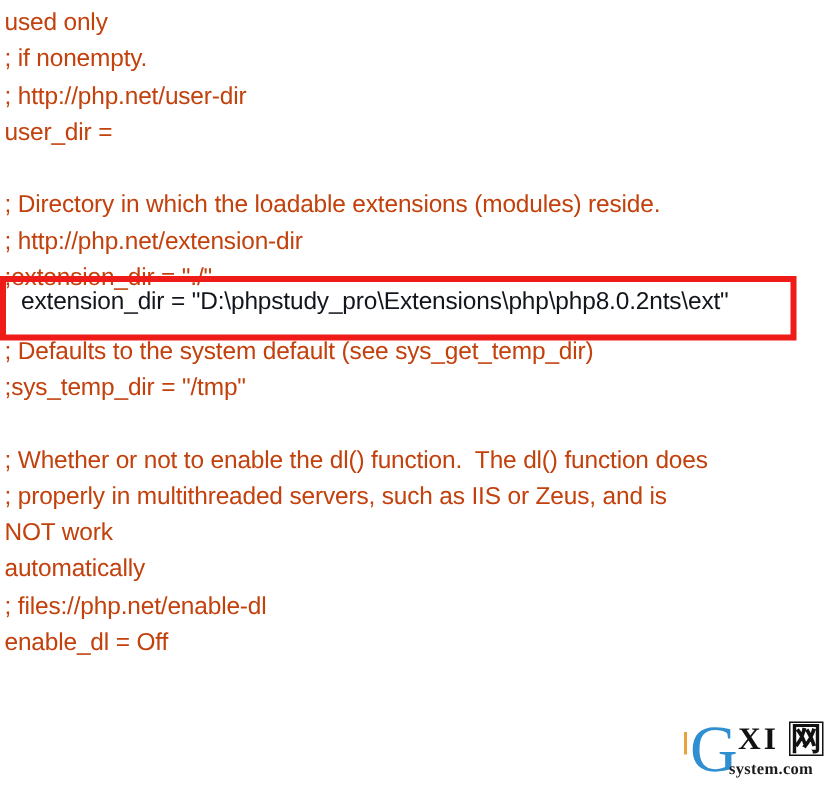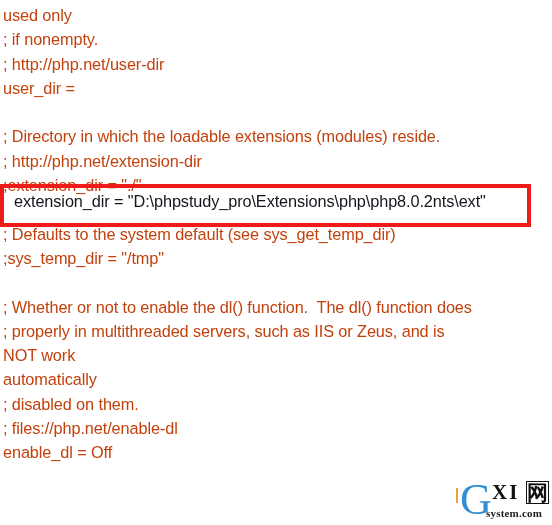--- a/index.html
+++ b/index.html
@@ -139,21 +139,20 @@
 
     <div class="line blank"></div>
 
     <div class="line">; Defaults to the system default (see sys_get_temp_dir)</div>
     <div class="line">;sys_temp_dir = "/tmp"</div>
     <div class="line blank"></div>
     <div class="line">; Whether or not to enable the dl() function.  The dl() function does</div>
     <div class="line">; properly in multithreaded servers, such as IIS or Zeus, and is</div>
     <div class="line">NOT work</div>
     <div class="line">automatically</div>
-    <div class="line">; disabled on them.</div>
     <div class="line">; files://php.net/enable-dl</div>
     <div class="line">enable_dl = Off</div>
     <div class="line blank"></div>
 
   </div>
 
   <div class="hl-line">extension_dir = "D:\phpstudy_pro\Extensions\php\php8.0.2nts\ext"</div>
 
   <div class="highlight-box"></div>
 

